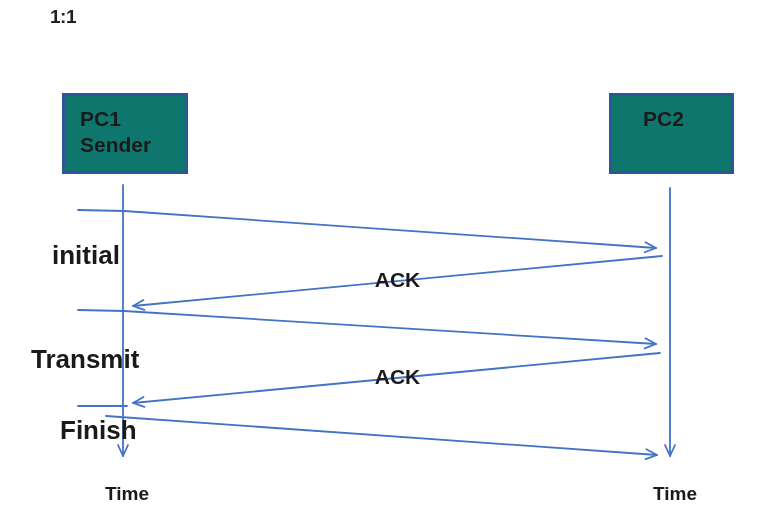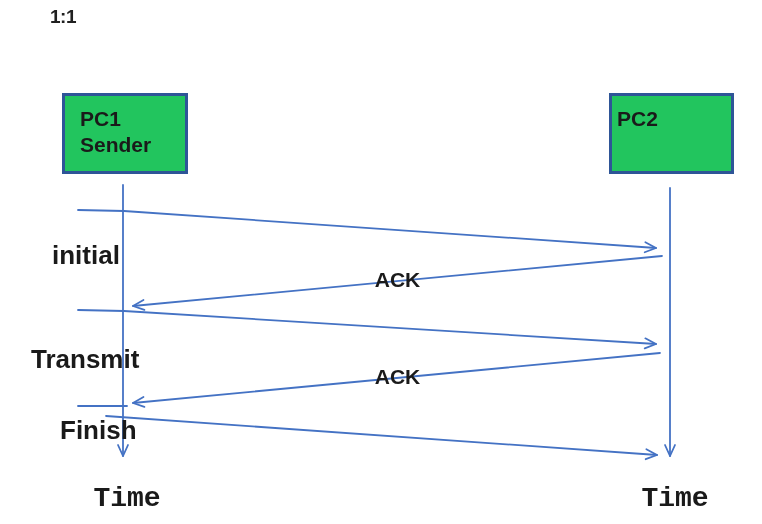--- a/index.html
+++ b/index.html
@@ -15,42 +15,42 @@
   .lines-layer{position:absolute;left:0;top:0;width:762px;height:524px;}
   .msg-line{stroke:var(--arrow-color);stroke-width:1.8;fill:none;stroke-linecap:round;stroke-linejoin:round;}
   .arrowhead-path{stroke:var(--arrow-color);stroke-width:1.8;fill:none;stroke-linecap:round;stroke-linejoin:round;}
 
   .zoom-label{
     position:absolute;left:10px;top:6px;font-size:19px;font-weight:700;
     letter-spacing:-0.5px;color:#202020;margin-left:40px;
   }
   .actor{
     position:absolute;box-sizing:border-box;border:3px solid var(--box-border);
-    background:#22c55e;font-size:21px;font-weight:700;line-height:26px;
+    background:#0f766e;font-size:21px;font-weight:700;line-height:26px;
     padding:10px 0 0 15px;
   }
   .actor-pc1{left:62px;top:93px;width:126px;height:81px;}
-  .actor-pc2{left:609px;top:93px;width:125px;height:81px;padding-left:5px;}
+  .actor-pc2{left:609px;top:93px;width:125px;height:81px;padding-left:31px;}
 
   .msg{
     position:absolute;left:330px;width:135px;text-align:center;
     font-size:21px;font-weight:700;line-height:26px;
   }
   .msg-enq{top:216px;}
   .msg-ack1{top:267px;}
   .msg-data{top:315px;}
   .msg-ack2{top:364px;}
   .msg-eot{top:422px;}
 
   .phase{position:absolute;font-size:26px;font-weight:700;line-height:26px;}
   .phase-initial{left:52px;top:242px;}
   .phase-transmit{left:31px;top:346px;}
   .phase-finish{left:52px;top:417px;margin-left:8px;}
 
-  .time{position:absolute;width:70px;text-align:center;font-size:28px;font-weight:700;font-family:Liberation Mono, monospace;}
+  .time{position:absolute;width:70px;text-align:center;font-size:19px;font-weight:700;}
   .time-left{left:92px;top:483px;}
   .time-right{left:640px;top:483px;}
 </style>
 </head>
 <body>
 
 <div class="canvas">
 
   <div class="zoom-label">1:1</div>
 

